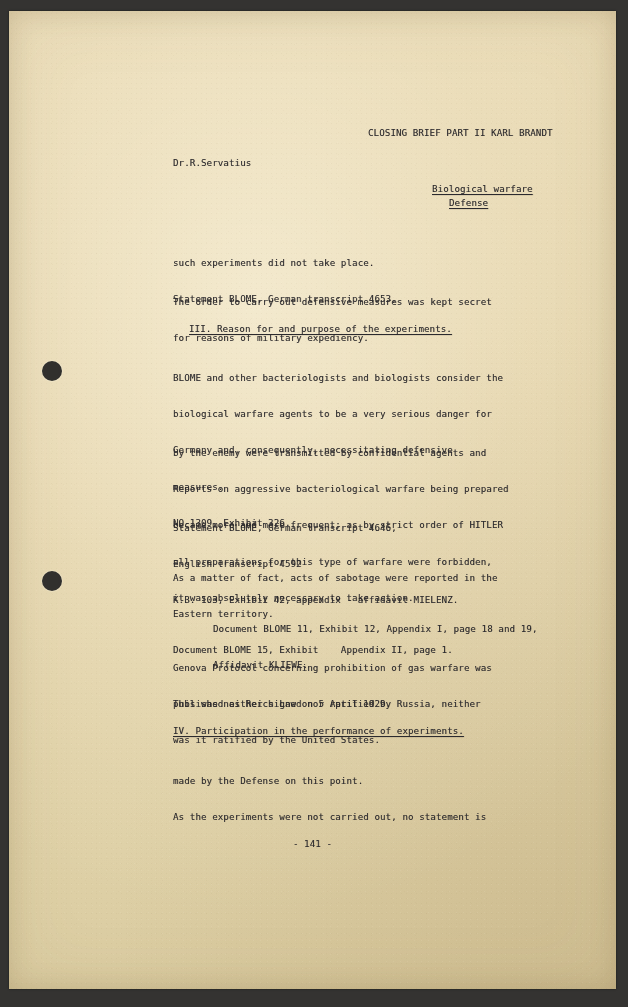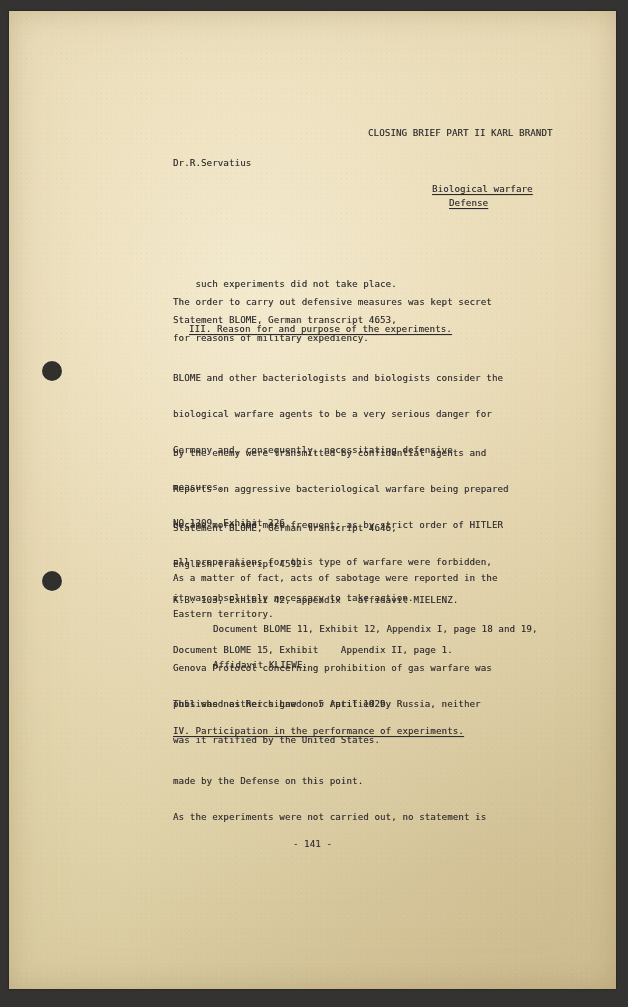--- a/index.html
+++ b/index.html
@@ -118,21 +118,21 @@
 
     <div id="typescript">
 
       <div class="line" style="left:359px; top:116px;">CLOSING BRIEF PART II KARL BRANDT</div>
 
       <div class="line" style="left:164px; top:146px;">Dr.R.Servatius</div>
 
       <div class="line u" style="left:423px; top:172px;">Biological warfare</div>
       <div class="line u" style="left:423px; top:186px;padding-left:17px;">Defense</div>
 
-      <div class="blk" style="left:164px; top:243px;text-align:right;">
+      <div class="blk" style="left:164px; top:222px;">
         <span class="line">such experiments did not take place.</span>
         <span class="line">Statement BLOME, German transcript 4653,</span>
       </div>
 
       <div class="blk" style="left:164px; top:261px;">
         <span class="line">The order to carry out defensive measures was kept secret</span>
         <span class="line">for reasons of military expediency.</span>
       </div>
 
       <div class="line u" style="left:164px; top:312px;margin-left:16px;">III. Reason for and purpose of the experiments.</div>

